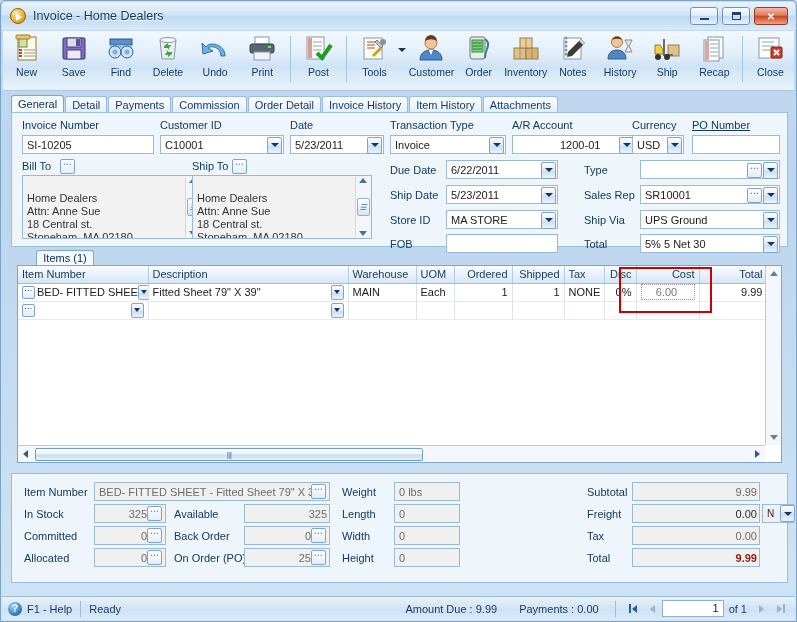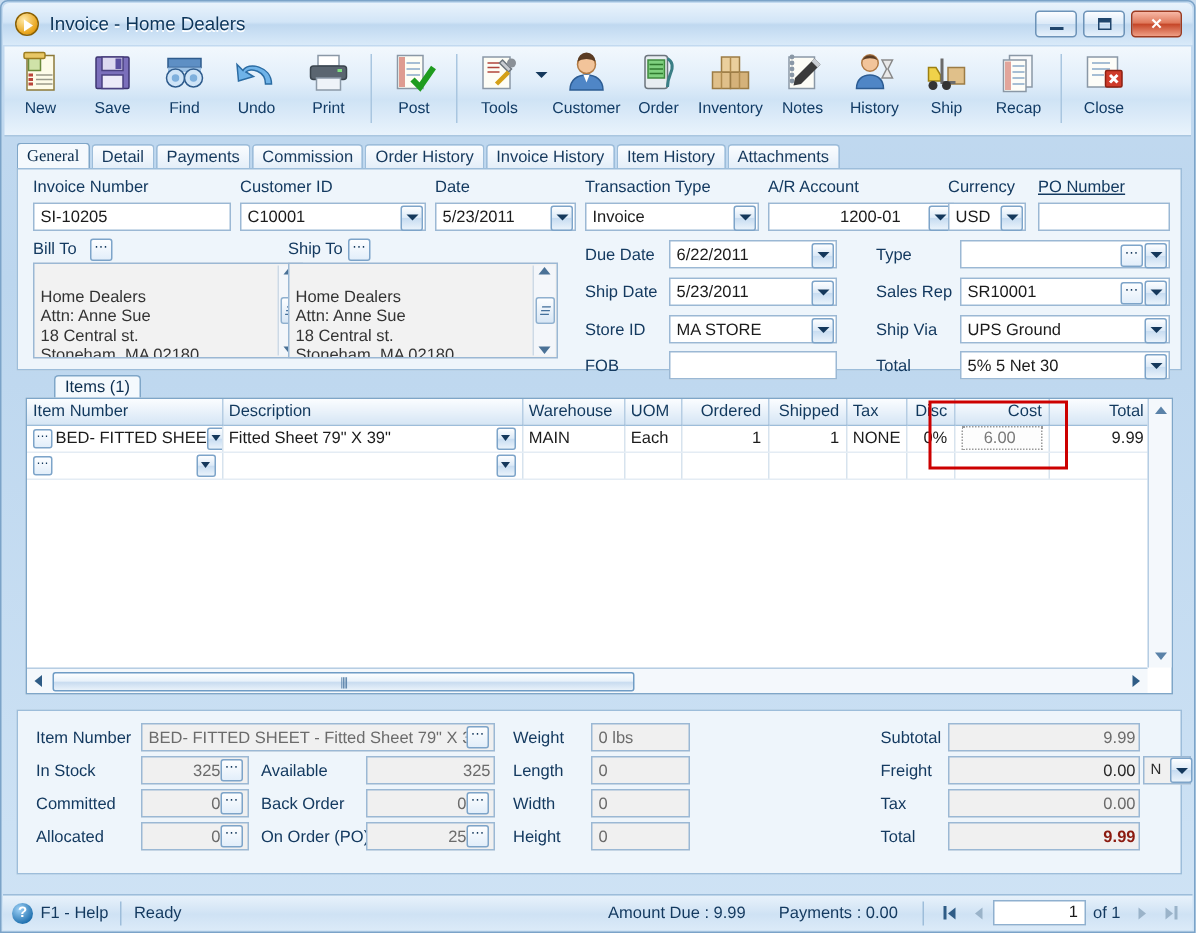--- a/index.html
+++ b/index.html
@@ -82,21 +82,21 @@
     display:flex; align-items:flex-end;
   }
   .tab{
     height:17px; padding:0 6px; margin-right:1px;
     background: linear-gradient(to bottom,#fbfdff,#e2edf8);
     border:1px solid #9dbdda; border-bottom:none; border-radius:3px 3px 0 0;
     font-size:11px; color:#16395d; line-height:16px;
   }
   .tab.active{
     background:#f4f9fd; font-weight:normal; color:#0b2d4e;
-    border-color:#7fa6c8; height:18px; line-height:17px;font-family:Liberation Serif, serif;
+    border-color:#7fa6c8; height:18px; line-height:17px;
   }
 
   
   #genpanel{
     position:absolute; left:10px; top:111px; width:777px; height:135px;
     background:#eef5fb; border:1px solid #9dbdda;
   }
   .fl{ position:absolute; font-size:11px; color:#143a60; }
   .fi{
     position:absolute; height:19px; background:#fff; border:1px solid #9bb8d4;
@@ -318,20 +318,31 @@
             <rect x="5" y="11" width="22" height="3" fill="#9dc2e6"></rect>
             <circle cx="10" cy="18" r="6" fill="#cfe4f7" stroke="#2e5b8c"></circle>
             <circle cx="22" cy="18" r="6" fill="#cfe4f7" stroke="#2e5b8c"></circle>
             <circle cx="10" cy="18" r="2.5" fill="#7fb0dd"></circle>
             <circle cx="22" cy="18" r="2.5" fill="#7fb0dd"></circle>
           </svg>
       </span>
       <span class="lbl">Find</span>
     </div>
 
+    <div class="tbbtn">
+      <span class="tbicon">
+        <svg width="32" height="30" viewBox="0 0 32 30">
+            <path d="M8 6 h16 l-2 19 h-12 z" fill="#e8eef3" stroke="#8a98a6"></path>
+            <ellipse cx="16" cy="6" rx="8" ry="2.5" fill="#f4f8fb" stroke="#8a98a6"></ellipse>
+            <path d="M12 12 l4 -3 l0 2 l3 0 l-3 5 l0 -2 l-4 0 z" fill="#3da93d"></path>
+            <path d="M20 20 l-4 3 l0 -2 l-3 0 l3 -5 l0 2 l4 0 z" fill="#3da93d"></path>
+          </svg>
+      </span>
+      <span class="lbl">Delete</span>
+    </div>
 
     <div class="tbbtn">
       <span class="tbicon">
         <svg width="32" height="30" viewBox="0 0 32 30">
             <path d="M26 22 C26 10 10 7 7 13 L3 9 L4 20 L14 17 L9 14 C12 11 22 13 22 22 z" fill="#6fb3e8" stroke="#2b6ca3" stroke-width="1"></path>
           </svg>
       </span>
       <span class="lbl">Undo</span>
     </div>
 
@@ -507,21 +518,21 @@
       </span>
       <span class="lbl">Close</span>
     </div>
   </div>
 
   <div id="tabstrip">
     <div class="tab active">General</div>
     <div class="tab">Detail</div>
     <div class="tab">Payments</div>
     <div class="tab">Commission</div>
-    <div class="tab">Order History</div>
+    <div class="tab">Order Detail</div>
     <div class="tab">Invoice History</div>
     <div class="tab">Item History</div>
     <div class="tab">Attachments</div>
   </div>
 
   <div id="genpanel">
 
     <div class="fl" style="left:10px; top:6px;">Invoice Number</div>
     <div class="fl" style="left:148px;top:6px;">Customer ID</div>
     <div class="fl" style="left:278px;top:6px;">Date</div>

